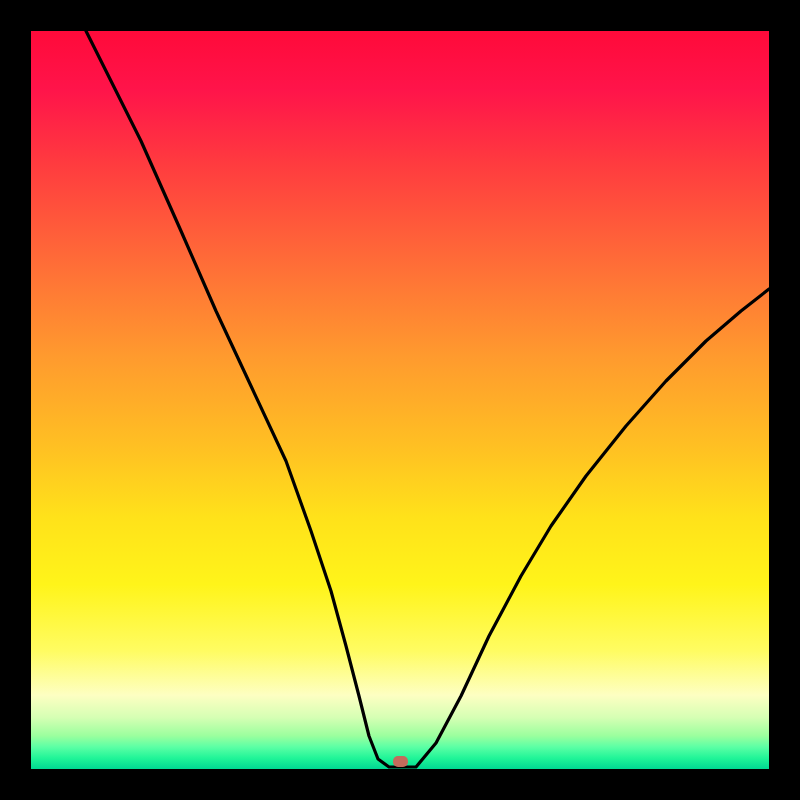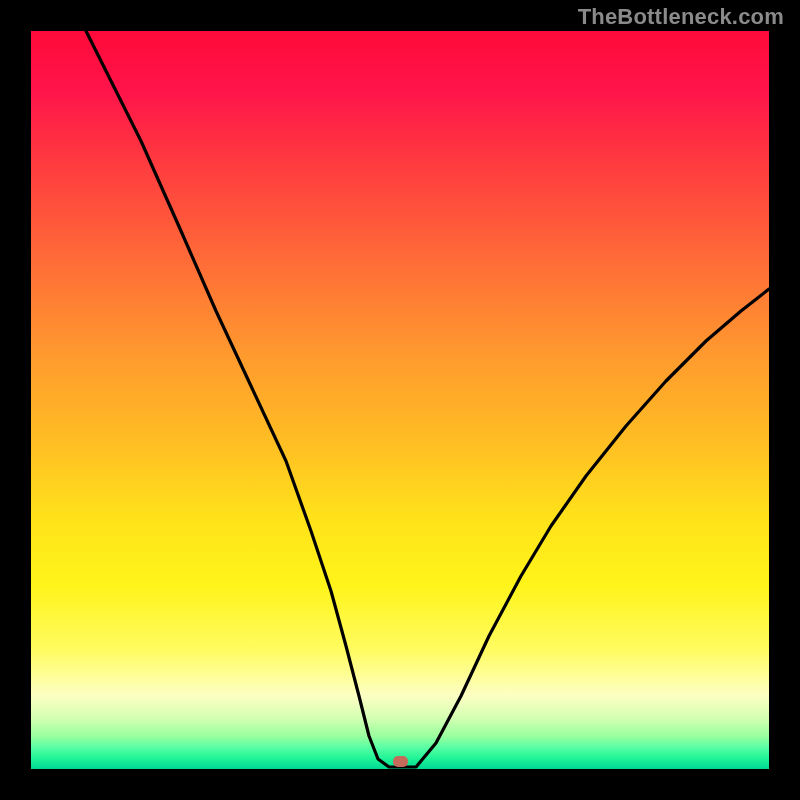--- a/index.html
+++ b/index.html
@@ -71,21 +71,20 @@
     height: 11px;
     border-radius: 5px;
     background: #c46b5c;
   }
 </style>
 </head>
 <body>
 
 <div class="frame">
 
-  <div class="watermark">TheBottleneck.com</div>
 
   <div class="plot">
     <div class="gradient"></div>
 
     <svg class="curve" viewBox="0 0 738 738" preserveAspectRatio="none">
       <path d="M 55 0
                L 110 110
                L 150 200
                L 185 280
                L 220 355

